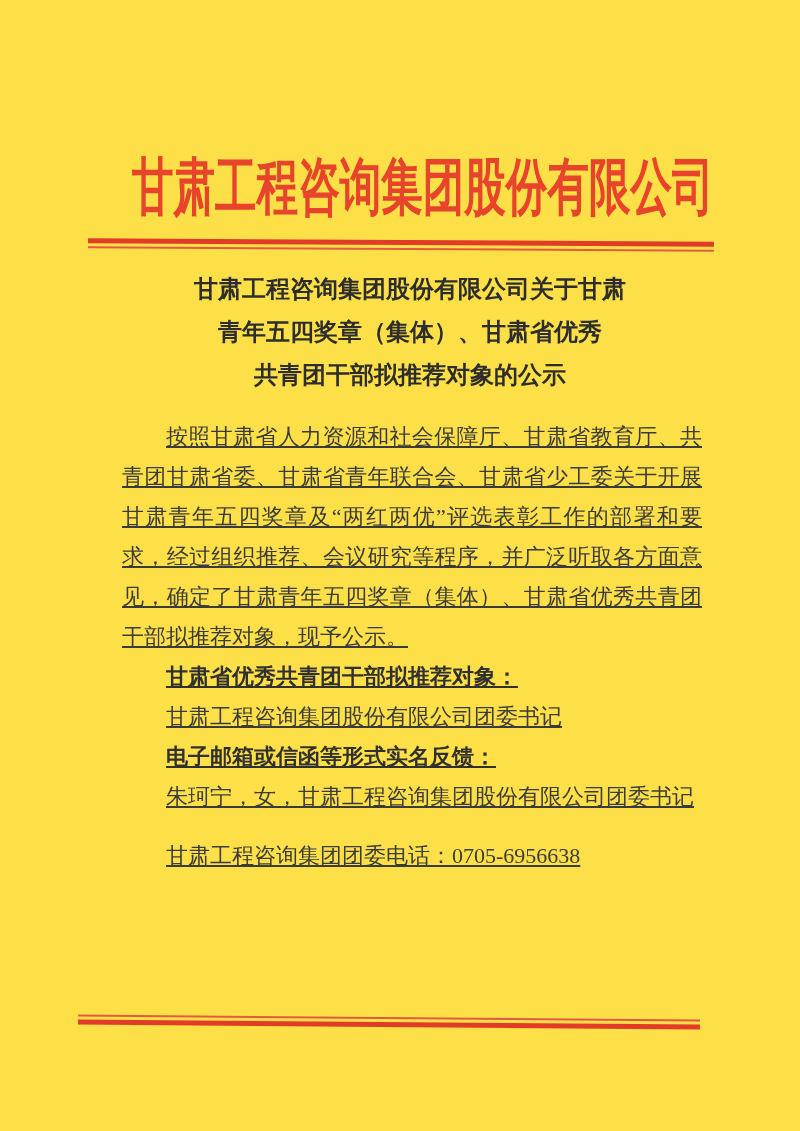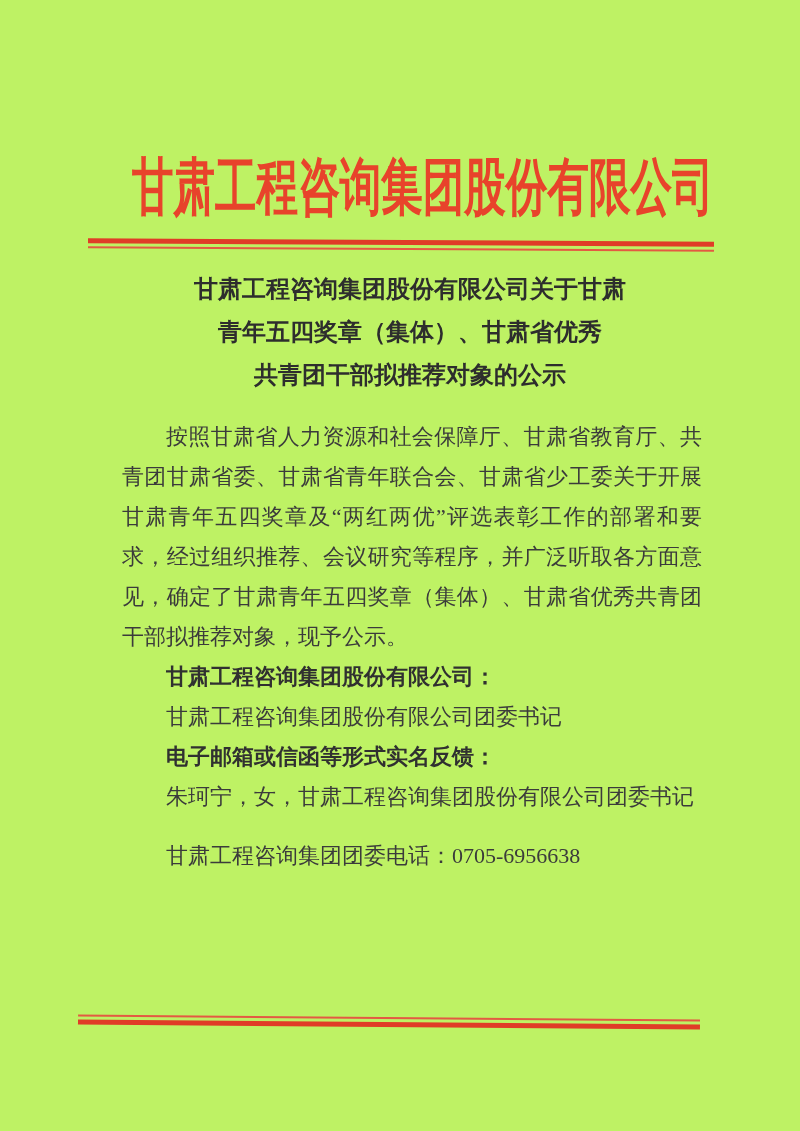--- a/index.html
+++ b/index.html
@@ -1,19 +1,19 @@
 <!DOCTYPE html>
 <html><head>
 <meta charset="utf-8">
 <style>
   html,body{margin:0;padding:0;background:#ffffff;}
   .page{
     position:relative;
     width:800px;height:1131px;
-    background:#bef264;
+    background:#fde047;
     overflow:hidden;
     font-family:"Liberation Serif","DejaVu Serif",serif;
   }
   
   .letterhead{
     position:absolute;top:146px;left:0;width:800px;
     text-align:center;
     color:#e8432b;
     font-size:62px;
     font-weight:bold;
@@ -46,21 +46,21 @@
   }
   
   .content{
     position:absolute;top:417px;left:122px;width:580px;
     color:#3b3b3b;
     font-size:22px;
     line-height:40px;
     text-align:justify;
   }
   .content p{margin:0;}
-  .indent{text-indent:2em;}
+  .indent{text-indent:2em;text-decoration:underline;}
   .bold-h{
     font-weight:bold;
     color:#303030;
     font-family:"Liberation Sans","DejaVu Sans",sans-serif;
     font-size:22px;
   }
   .notice{margin-top:16px !important;}
   .contact{margin-top:19px !important;}
 </style>
 </head>
@@ -78,21 +78,21 @@
 
   <div class="doc-title">
     <div>甘肃工程咨询集团股份有限公司关于甘肃</div>
     <div>青年五四奖章（集体）、甘肃省优秀</div>
     <div>共青团干部拟推荐对象的公示</div>
   </div>
 
   <div class="content">
     <p class="indent">按照甘肃省人力资源和社会保障厅、甘肃省教育厅、共青团甘肃省委、甘肃省青年联合会、甘肃省少工委关于开展甘肃青年五四奖章及“两红两优”评选表彰工作的部署和要求，经过组织推荐、会议研究等程序，并广泛听取各方面意见，确定了甘肃青年五四奖章（集体）、甘肃省优秀共青团干部拟推荐对象，现予公示。</p>
 
-    <p class="indent bold-h">甘肃工程咨询集团股份有限公司：</p>
+    <p class="indent bold-h">甘肃省优秀共青团干部拟推荐对象：</p>
 
     <p class="indent">甘肃工程咨询集团股份有限公司团委书记</p>
 
     <p class="indent bold-h">电子邮箱或信函等形式实名反馈：</p>
 
     <p class="indent">朱珂宁，女，甘肃工程咨询集团股份有限公司团委书记</p>
 
 
     <p class="indent contact">甘肃工程咨询集团团委电话：0705-6956638</p>
   </div>

